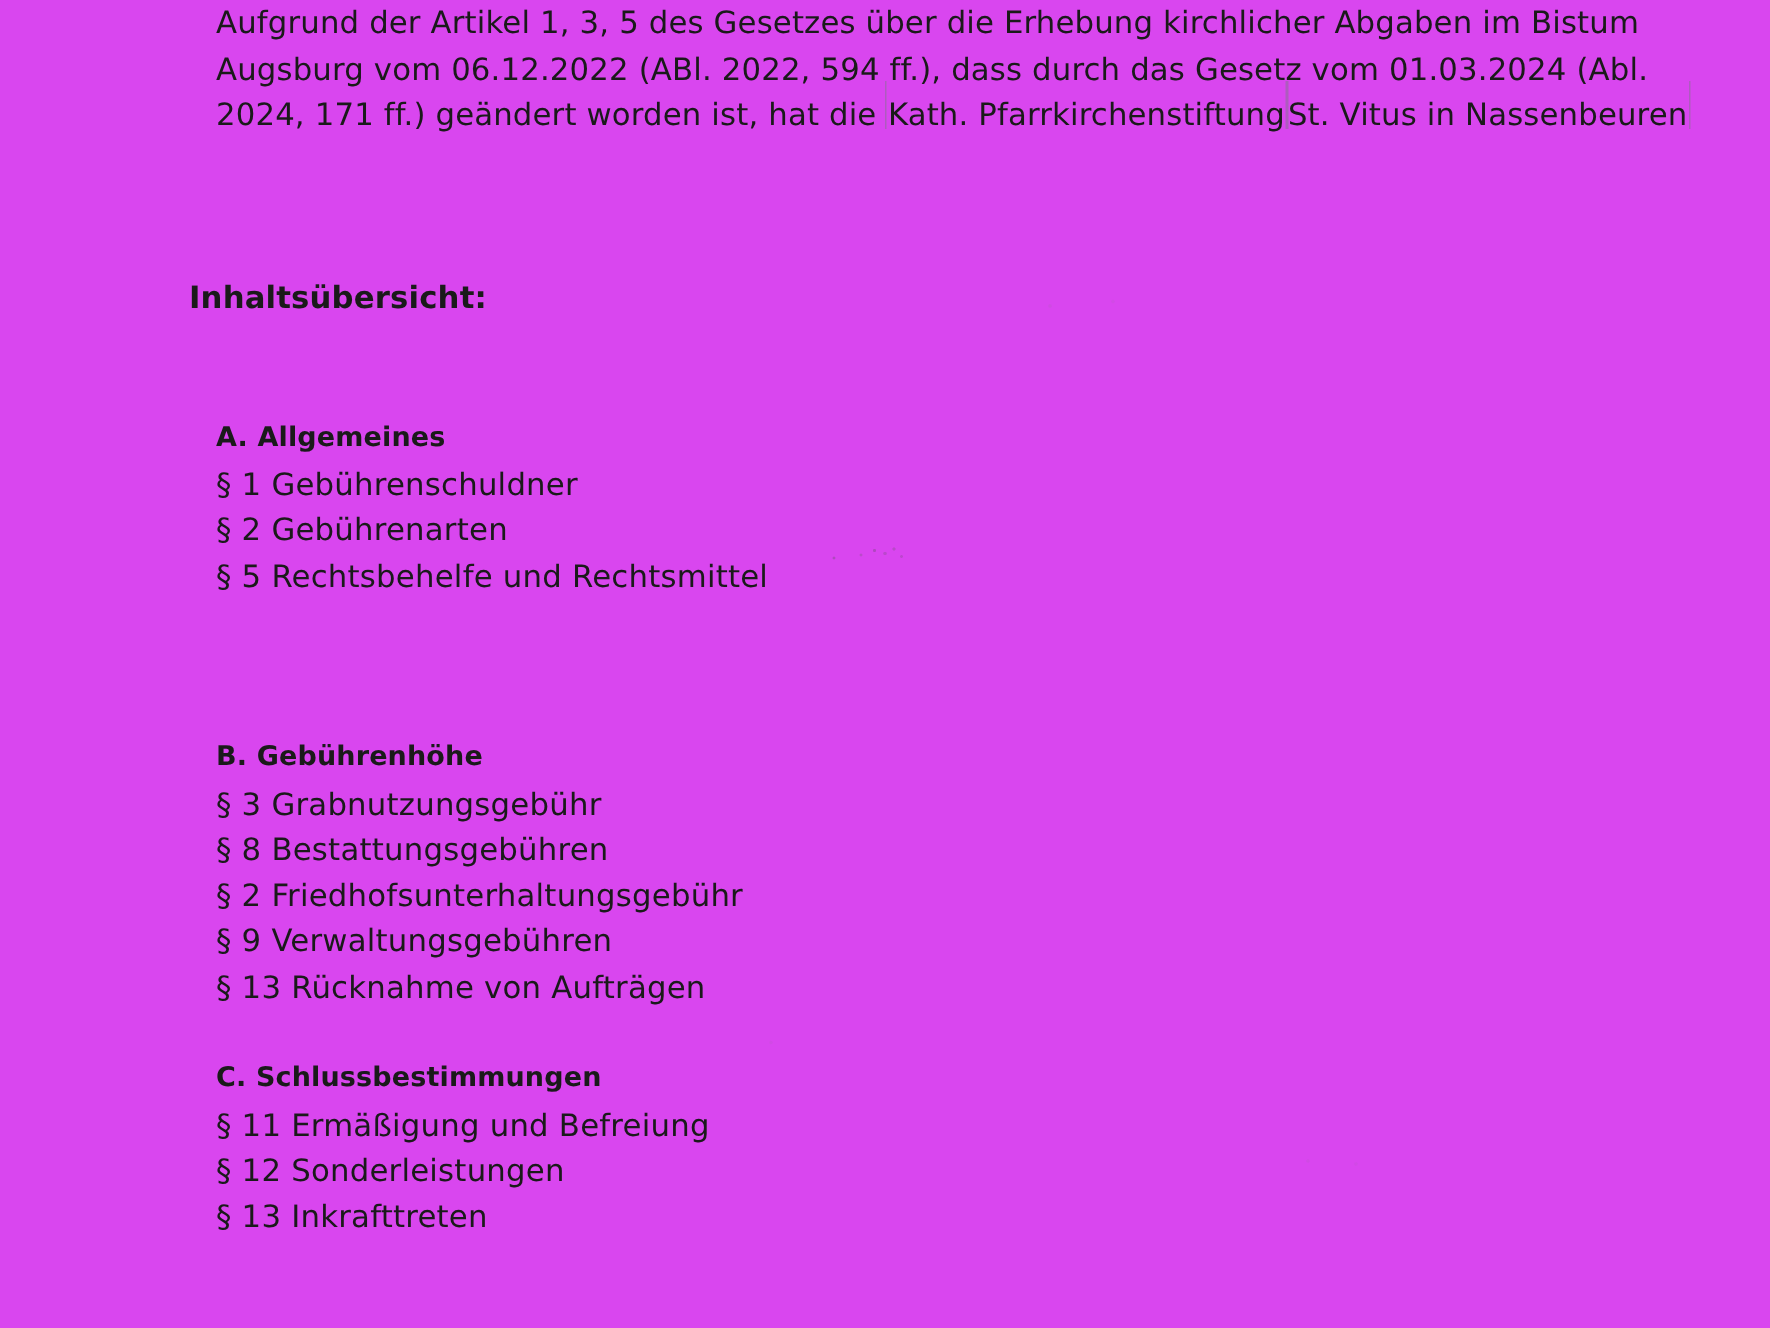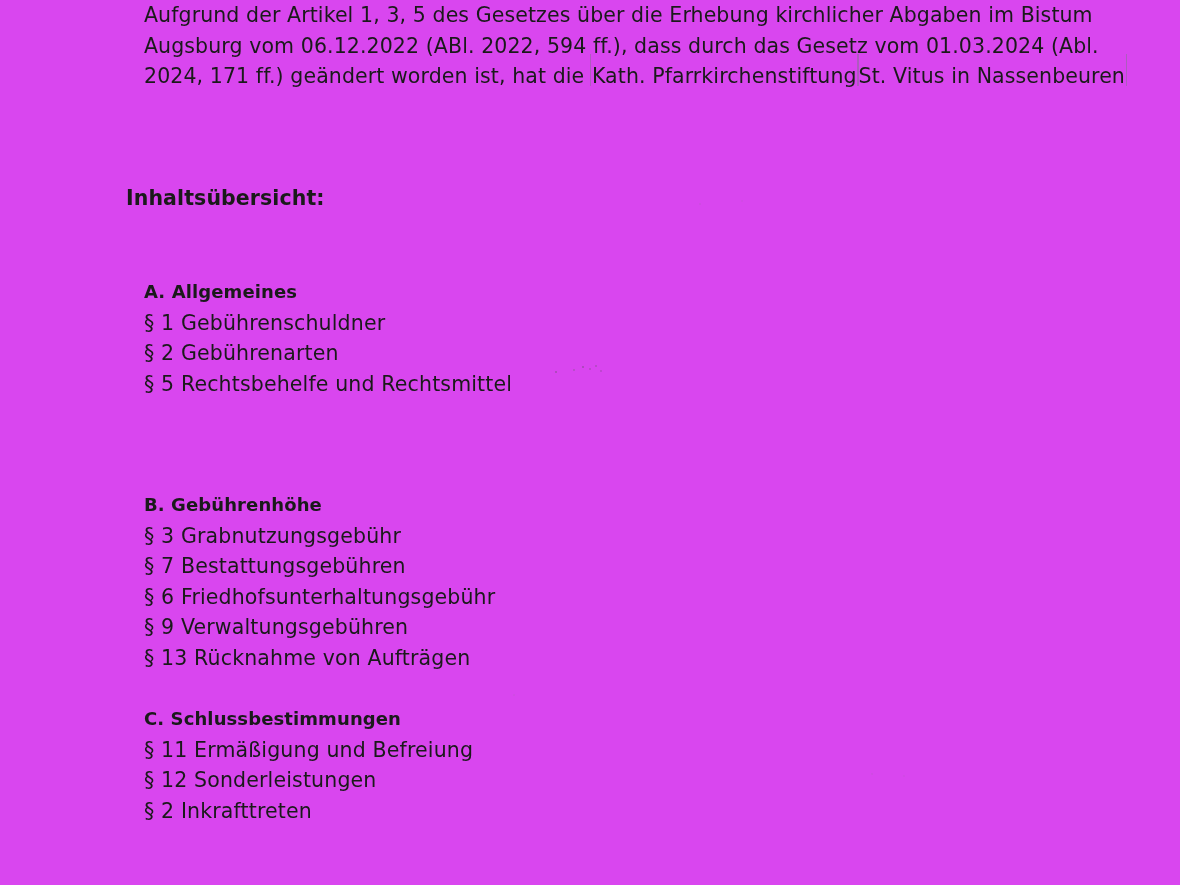--- a/index.html
+++ b/index.html
@@ -148,26 +148,26 @@
   <div class="section section-a">
     <div class="section-heading">A. Allgemeines</div>
     <div class="section-item">§ 1 Gebührenschuldner</div>
     <div class="section-item">§ 2 Gebührenarten</div>
     <div class="section-item">§ 5 Rechtsbehelfe und Rechtsmittel</div>
   </div>
 
   <div class="section section-b">
     <div class="section-heading">B. Gebührenhöhe</div>
     <div class="section-item">§ 3 Grabnutzungsgebühr</div>
-    <div class="section-item">§ 7 Bestattungsgebühren</div>
-    <div class="section-item">§ 6 Friedhofsunterhaltungsgebühr</div>
+    <div class="section-item">§ 8 Bestattungsgebühren</div>
+    <div class="section-item">§ 2 Friedhofsunterhaltungsgebühr</div>
     <div class="section-item">§ 9 Verwaltungsgebühren</div>
     <div class="section-item">§ 13 Rücknahme von Aufträgen</div>
   </div>
 
   <div class="section section-c">
     <div class="section-heading">C. Schlussbestimmungen</div>
     <div class="section-item">§ 11 Ermäßigung und Befreiung</div>
     <div class="section-item">§ 12 Sonderleistungen</div>
-    <div class="section-item">§ 2 Inkrafttreten</div>
+    <div class="section-item">§ 13 Inkrafttreten</div>
   </div>
 
 </div>
 
 </body></html>

